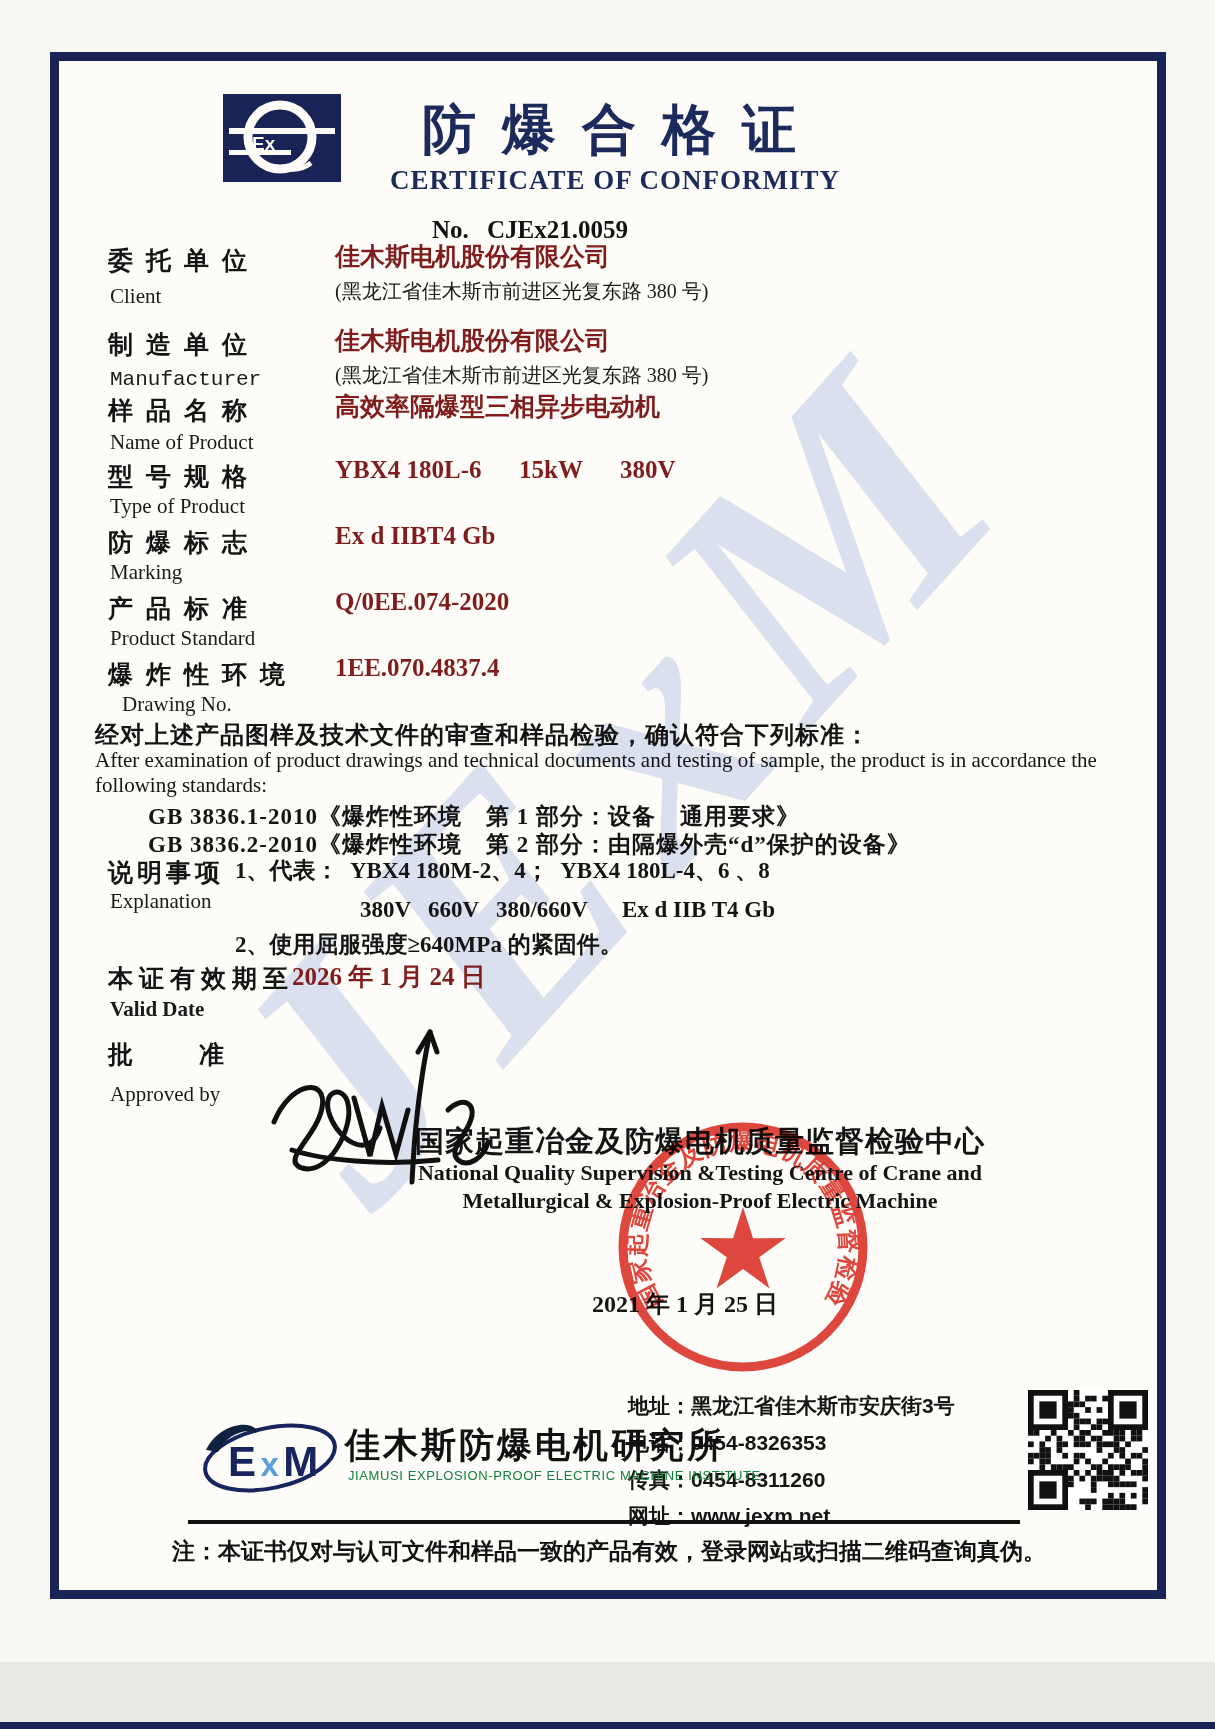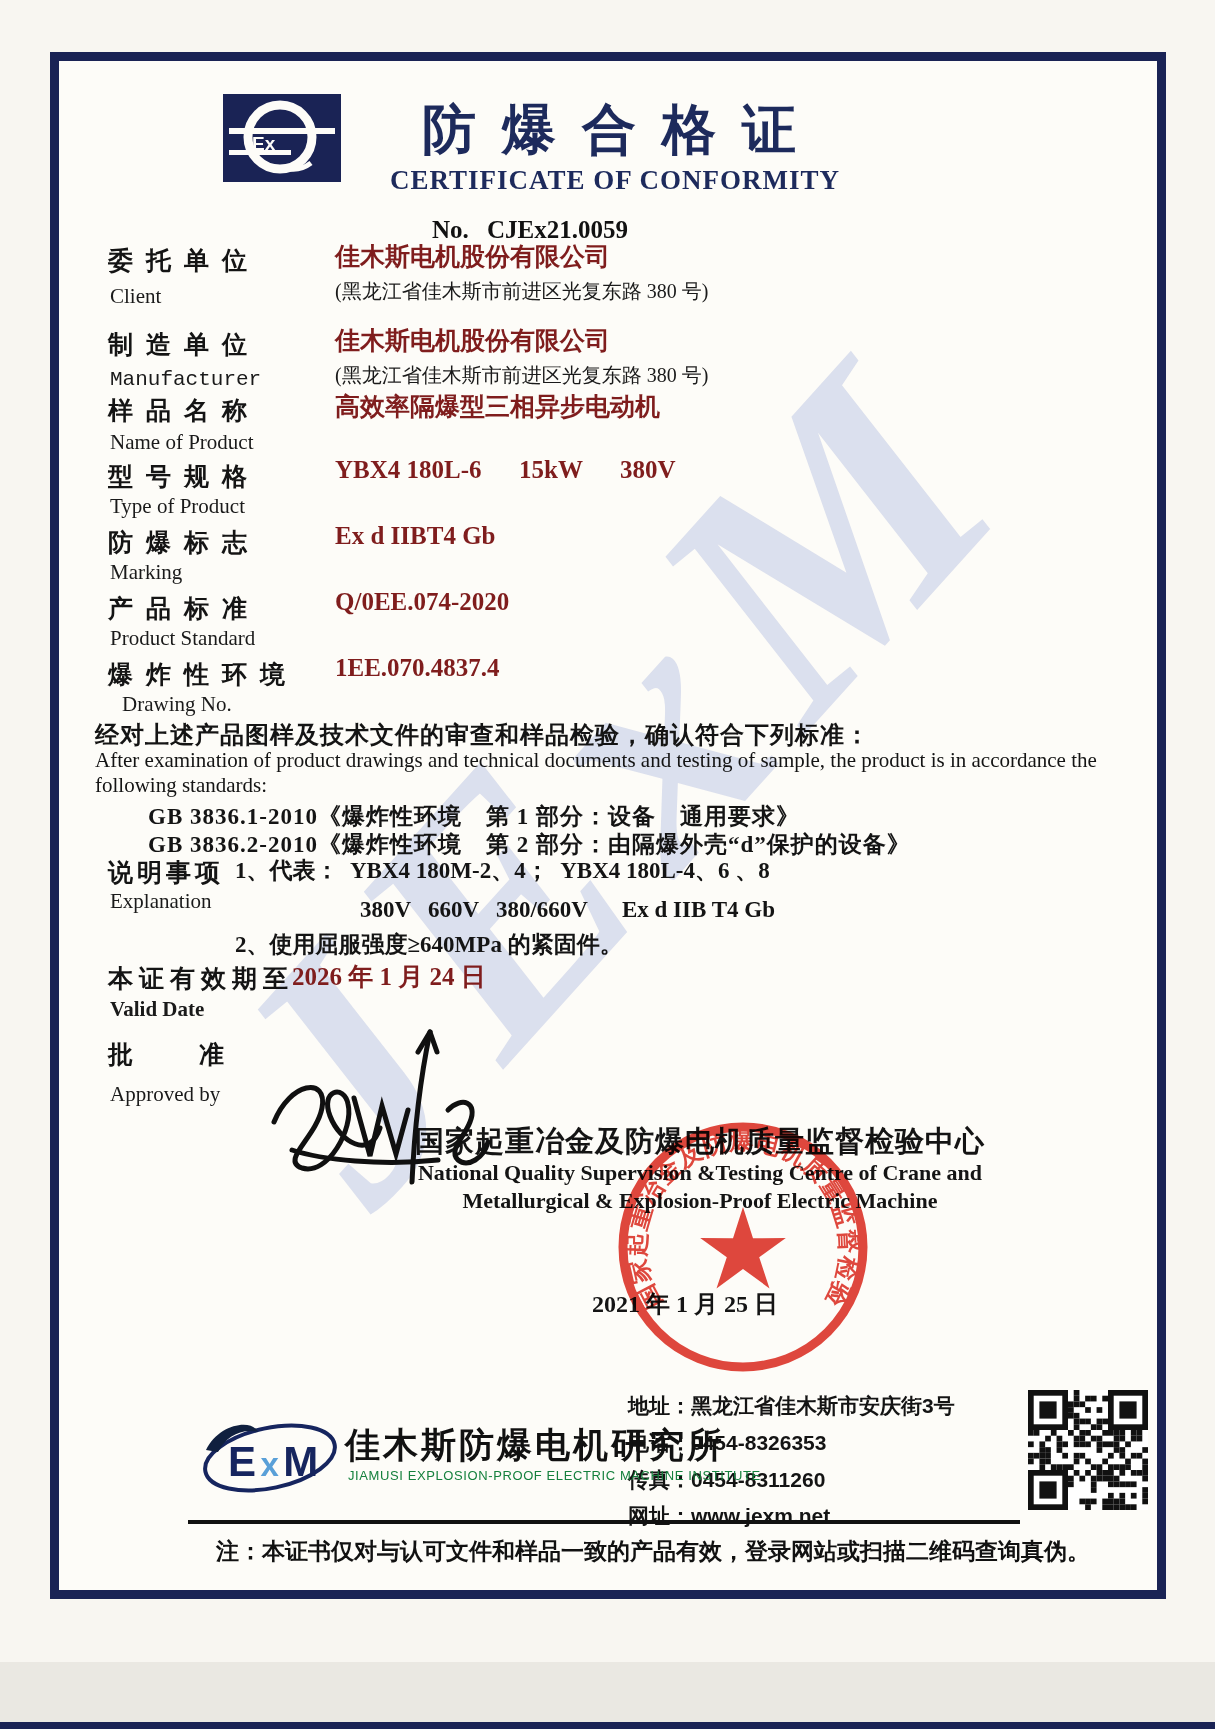--- a/index.html
+++ b/index.html
@@ -312,17 +312,17 @@
         <rect x="74.28571428571429" y="114.28571428571429" width="5.714285714285714" height="5.714285714285714" fill="#111"></rect>
         <rect x="80" y="114.28571428571429" width="5.714285714285714" height="5.714285714285714" fill="#111"></rect>
         <rect x="85.71428571428572" y="114.28571428571429" width="5.714285714285714" height="5.714285714285714" fill="#111"></rect>
         <rect x="91.42857142857143" y="114.28571428571429" width="5.714285714285714" height="5.714285714285714" fill="#111"></rect>
         <rect x="97.14285714285714" y="114.28571428571429" width="5.714285714285714" height="5.714285714285714" fill="#111"></rect>
         <rect x="102.85714285714286" y="114.28571428571429" width="5.714285714285714" height="5.714285714285714" fill="#111"></rect>
       </g>
   </svg>
 
   <div class="abs z10" style="left:188px;top:1520px;width:832px;height:4px;background:#111;"></div>
-  <div class="abs z10 sans" style="left:60px;top:1536px;width:1098px;text-align:center;font-weight:bold;font-size:23px;color:#111;padding-left:44px;">注：本证书仅对与认可文件和样品一致的产品有效，登录网站或扫描二维码查询真伪。</div>
+  <div class="abs z10 sans" style="left:60px;top:1536px;width:1098px;text-align:center;font-weight:bold;font-size:23px;color:#111;">注：本证书仅对与认可文件和样品一致的产品有效，登录网站或扫描二维码查询真伪。</div>
 
   <div class="band"></div>
   <div class="bottom-edge"></div>
 </div>
 
 </body></html>

